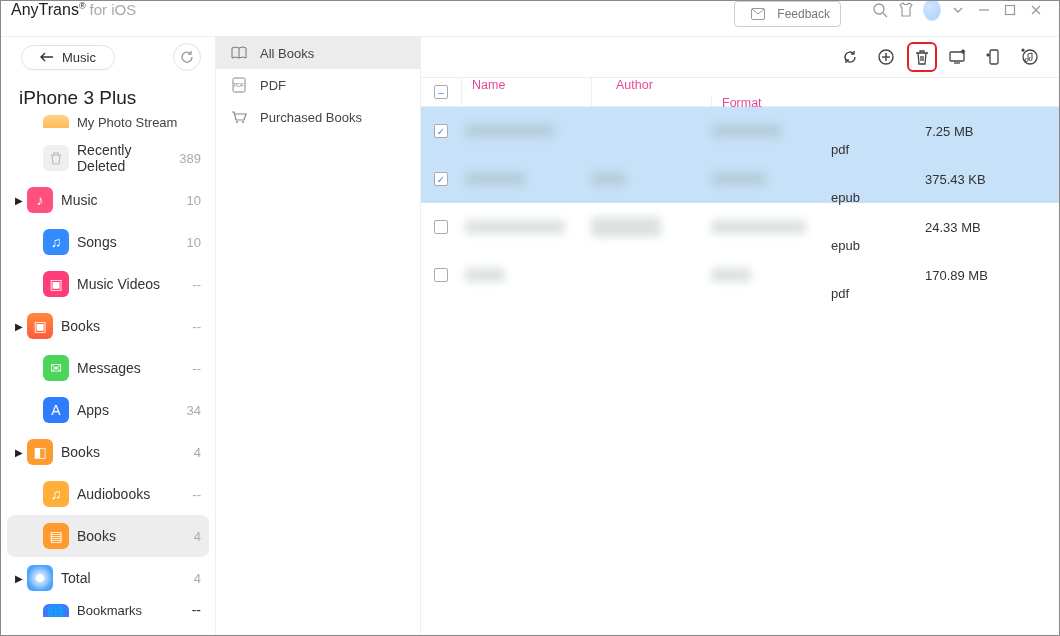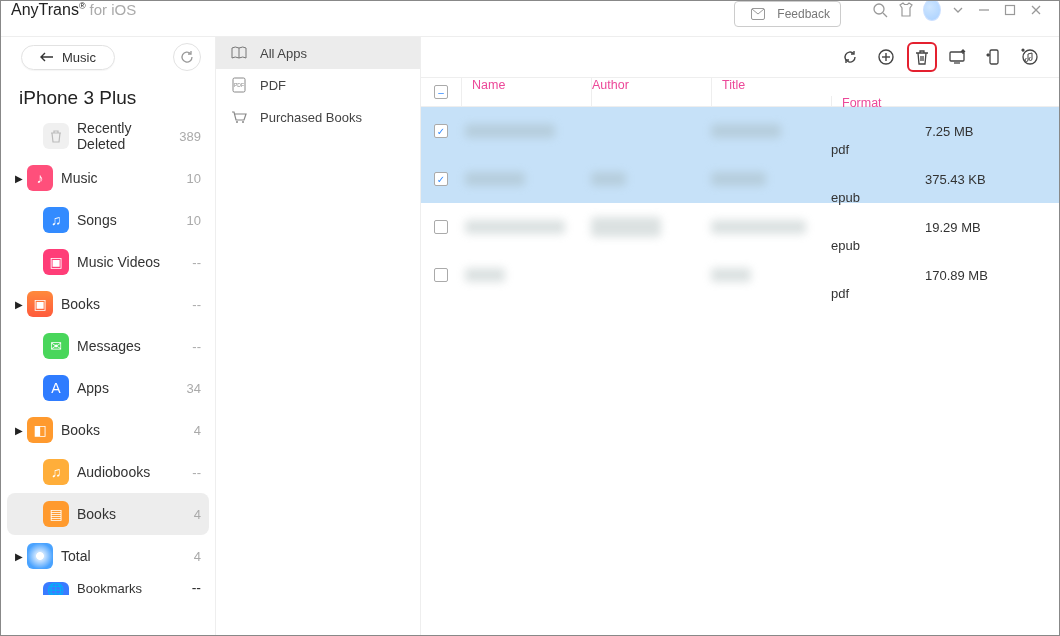--- a/index.html
+++ b/index.html
@@ -139,20 +139,25 @@
         <svg width="14" height="14" viewBox="0 0 14 14">
             <path d="M12 7 A5 5 0 1 1 10.5 3.5" fill="none" stroke="#999" stroke-width="1.3"></path>
             <path d="M11 1 L11 4 L8 4" fill="none" stroke="#999" stroke-width="1.3"></path>
           </svg>
       </div>
     </div>
     <div class="device-name">iPhone 3 Plus</div>
 
     <div class="sb-list">
 
+      <div class="partial">
+        <span style="width:10px"></span>
+        <span class="iconhalf"></span>
+        <span style="font-size:13px;color:#444;filter:blur(0);">My Photo Stream</span>
+      </div>
 
       <div class="sb-row child">
         <span class="caret none">▶</span>
         <span class="ico trash-grey">
           <svg width="14" height="14" viewBox="0 0 14 14">
               <path d="M3 4 L11 4 L10 13 L4 13 Z M2 4 L12 4 M5 4 L5 2 L9 2 L9 4" fill="none" stroke="#bbb" stroke-width="1.2"></path>
             </svg>
         </span>
         <span class="label">Recently Deleted</span>
         <span class="count">389</span>
@@ -231,21 +236,21 @@
     </div>
   </div>
 
   <div class="midcol">
     <div class="cat-row active">
       <span class="cat-ico">
         <svg width="16" height="14" viewBox="0 0 16 14">
             <path d="M1 2 Q4 0 8 2 Q12 0 15 2 L15 12 Q12 10 8 12 Q4 10 1 12 Z M8 2 L8 12" fill="none" stroke="#777" stroke-width="1"></path>
           </svg>
       </span>
-      <span>All Apps</span>
+      <span>All Books</span>
     </div>
     <div class="cat-row">
       <span class="cat-ico">
         <svg width="14" height="16" viewBox="0 0 14 16">
             <rect x="1" y="1" width="12" height="14" rx="1.5" fill="none" stroke="#888"></rect>
             <text x="7" y="10" font-size="5" text-anchor="middle" fill="#888">PDF</text>
           </svg>
       </span>
       <span>PDF</span>
     </div>
@@ -302,22 +307,21 @@
             <path d="M2 4 L2 1 M0.5 2.5 L2 1 L3.5 2.5" fill="none" stroke="#444" stroke-width="1.2"></path>
           </svg>
       </span>
     </div>
 
     <div class="grid-head">
       <div class="col-check">
           <span class="chkbox mixed"></span>
         </div>
       <div class="col-name hdr-sep" style="padding-left:10px">Name</div>
-      <div class="col-author hdr-sep" style="padding-left:0">Author</div>
-      <div class="col-title hdr-sep" style="padding-left:10px">Title</div>
+      <div class="col-author hdr-sep" style="padding-left:24px">Author</div>
       <div class="col-format hdr-sep" style="padding-left:10px">Format</div>
     </div>
 
     <div>
       <div class="grid-row sel">
         <div class="col-check">
             <span class="chkbox checked"></span>
           </div>
         <div class="col-name">
             <div class="blurbox" style="width:90px"></div>
@@ -352,21 +356,21 @@
         <div class="col-name">
             <div class="blurbox" style="width:100px"></div>
           </div>
         <div class="col-author">
             <div class="blurbox" style="width:70px;height:20px"></div>
           </div>
         <div class="col-title">
             <div class="blurbox" style="width:95px"></div>
           </div>
         <div class="col-format">epub</div>
-        <div class="col-size">19.29 MB</div>
+        <div class="col-size">24.33 MB</div>
       </div>
       <div class="grid-row">
         <div class="col-check">
             <span class="chkbox"></span>
           </div>
         <div class="col-name">
             <div class="blurbox" style="width:40px"></div>
           </div>
         <div class="col-author"></div>
         <div class="col-title">

